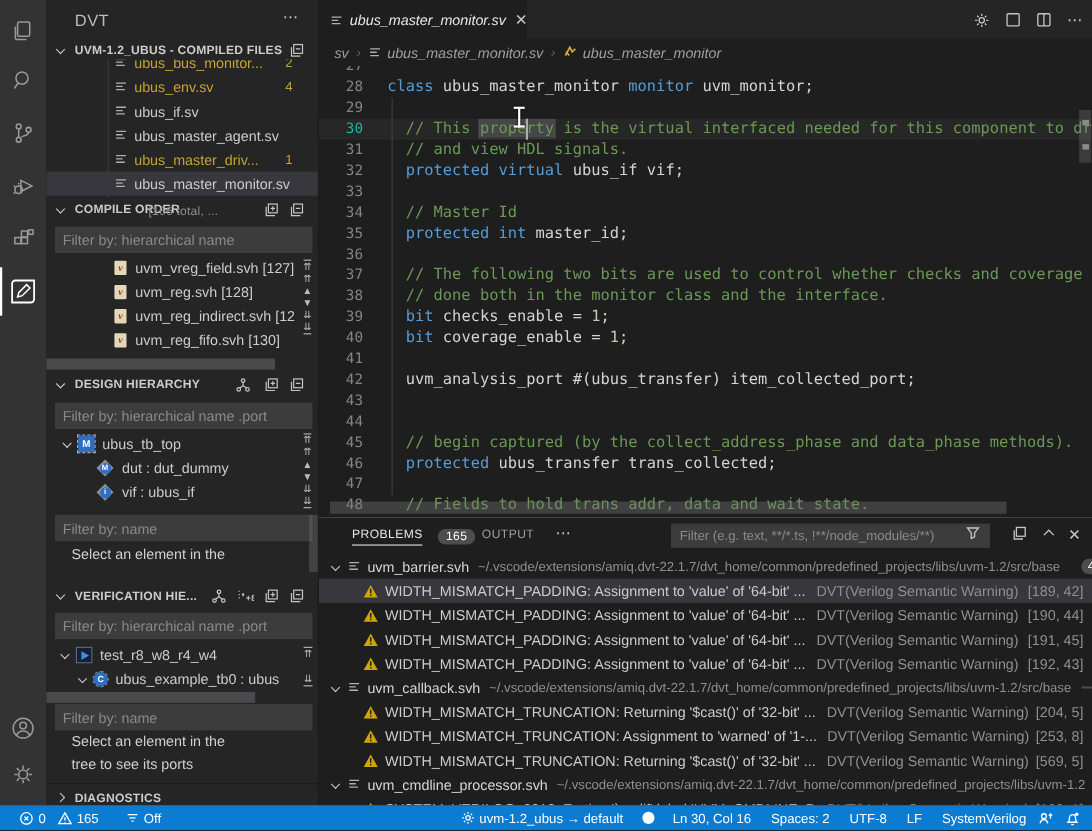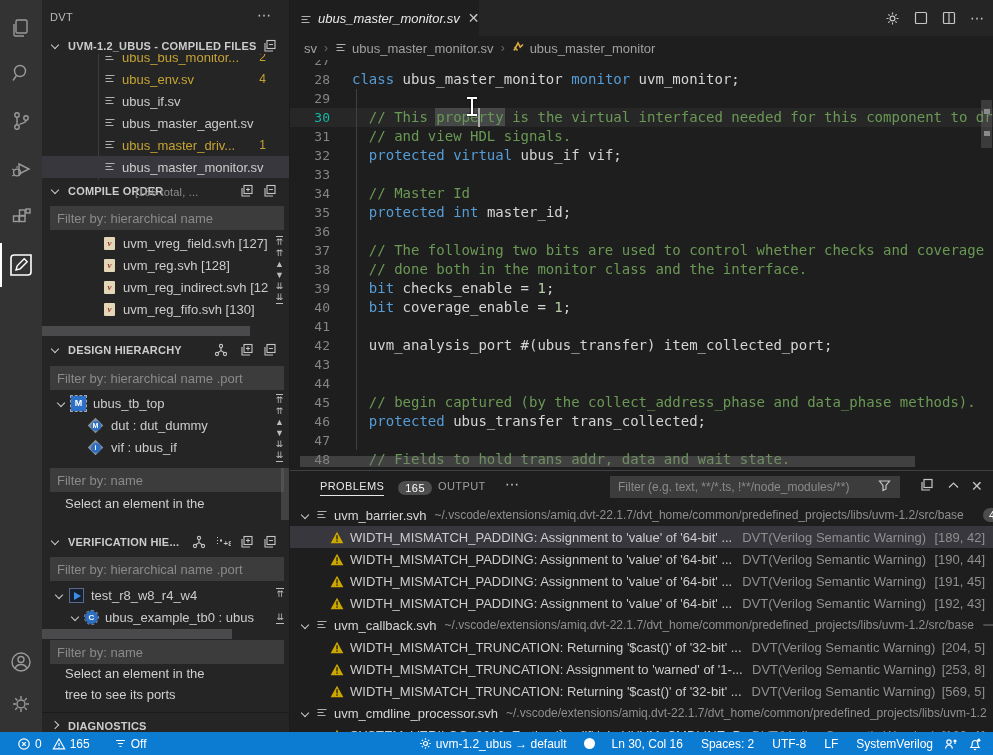--- a/index.html
+++ b/index.html
@@ -11,21 +11,21 @@
   
   #activity-bar{left:0;top:0;width:42px;height:732px;background:#333333;}
   .act-item{position:absolute;left:0;width:42px;height:44px;display:flex;align-items:center;justify-content:center;color:#9a9a9a;cursor:pointer;}
   .act-item svg{stroke:#9a9a9a;fill:none;stroke-width:1.4;}
   .act-item.active svg{stroke:#ffffff;}
   .act-active-bar{position:absolute;left:0;width:2px;background:#ffffff;}
 
   
   #sidebar{left:42px;top:0;width:248px;height:732px;background:#252526;color:#cccccc;overflow:hidden;border-right:1px solid #1b1b1c;}
   .side-title{position:absolute;left:0;top:0;width:248px;height:35px;}
-  .side-title .t{position:absolute;left:8px;top:11px;font-size:11px;color:#bbbbbb;letter-spacing:.4px;}
+  .side-title .t{position:absolute;left:26px;top:11px;font-size:15px;color:#bbbbbb;letter-spacing:.4px;}
   .more-dots{color:#c5c5c5;font-size:14px;letter-spacing:1px;cursor:pointer;}
   .sect-header{position:absolute;left:0;width:248px;height:20px;font-size:11px;font-weight:bold;color:#cccccc;letter-spacing:.2px;}
   .sect-header .lbl{position:absolute;left:26px;top:3px;white-space:nowrap;}
   .sect-header .meta{position:absolute;font-weight:normal;color:#8f8f8f;font-size:11px;top:4px;white-space:nowrap;}
   .chev{display:inline-block;width:6px;height:6px;border-right:1.3px solid #cccccc;border-bottom:1.3px solid #cccccc;}
   .chev.down{transform:rotate(45deg);}
   .chev.right{transform:rotate(-45deg);}
   .hdr-chev{position:absolute;left:10px;top:5px;}
   .hdr-ic{position:absolute;top:2px;width:16px;height:16px;cursor:pointer;}
   .hdr-ic svg{stroke:#c5c5c5;fill:none;stroke-width:1.1;}
@@ -55,21 +55,21 @@
 
   
   #editor{left:290px;top:0;width:703px;height:470px;background:#1e1e1e;overflow:hidden;}
   #tab-bar{position:absolute;left:0;top:0;width:703px;height:36px;background:#252526;}
   #tab-active{position:absolute;left:0;top:0;width:190px;height:36px;background:#1e1e1e;display:flex;align-items:center;padding:0 10px;gap:6px;cursor:pointer;border-right:1px solid #252526;}
   #tab-active .tname{font-style:italic;font-size:13px;color:#e8e8e8;white-space:nowrap;}
   .tab-close{color:#c5c5c5;font-size:14px;cursor:pointer;padding:0 2px;}
   .tab-actions{position:absolute;right:8px;top:0;height:36px;display:flex;align-items:center;gap:14px;}
   .tab-actions .ta{color:#c5c5c5;cursor:pointer;display:flex;align-items:center;}
   .tab-actions svg{stroke:#c5c5c5;fill:none;stroke-width:1.2;}
-  #breadcrumbs{position:absolute;left:0;top:36px;width:703px;height:24px;display:flex;align-items:center;padding-left:14px;gap:7px;font-size:13px;color:#a0a0a0;background:#1e1e1e;}
+  #breadcrumbs{position:absolute;left:0;top:36px;width:703px;height:24px;display:flex;align-items:center;padding-left:14px;gap:7px;font-size:13px;color:#a0a0a0;background:#1e1e1e;font-style:italic;}
   .bc-sep{color:#6a6a6a;font-size:12px;}
   .bc-item{cursor:pointer;display:flex;align-items:center;gap:5px;white-space:nowrap;}
   #code-area{position:absolute;left:0;top:60px;width:703px;height:410px;overflow:hidden;font-family:"DejaVu Sans Mono",monospace;font-size:14px;}
   .code-line{position:absolute;left:0;width:703px;height:19px;line-height:19px;white-space:pre;}
   .code-line .ln{position:absolute;left:0;width:40px;text-align:right;color:#858585;font-size:13px;}
   .code-line.cur .ln{color:#14b8a6;}
   .code-line .ctext{position:absolute;left:62px;}
   .tk-kw{color:#569cd6;}
   .tk-pl{color:#d4d4d4;}
   .tk-cm{color:#6a9955;}

